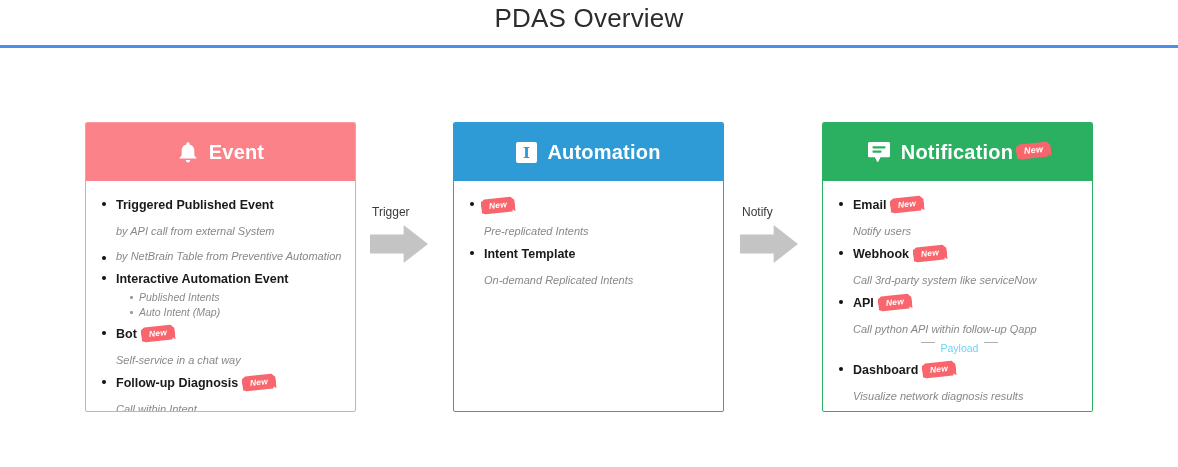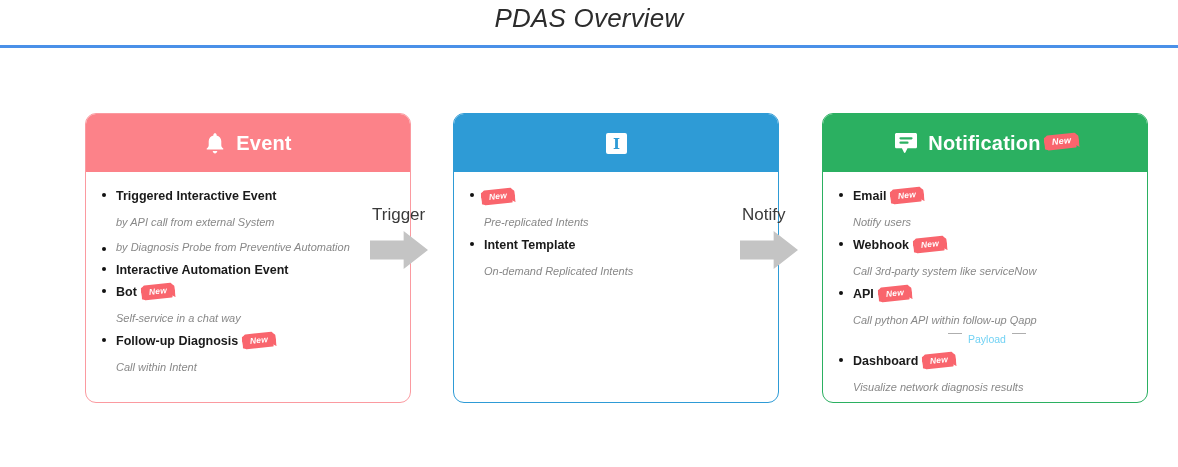--- a/index.html
+++ b/index.html
@@ -16,34 +16,33 @@
 
   
   .page-title {
     position: absolute;
     top: 3px; left: 0; width: 1178px;
     text-align: center;
     font-size: 26px;
     font-weight: 400;
     color: #2c2c2c;
     letter-spacing: 0.2px;
-    font-style: italic;
   }
   .title-rule {
     position: absolute;
     top: 45px; left: 0; width: 1178px; height: 3px;
     background: #4a90e8;
   }
 
   
   .panel {
     position: absolute;
-    top: 113px;
-    width: 326px;
-    border-radius: 11px;
+    top: 122px;
+    width: 271px;
+    border-radius: 2px;
     background: #ffffff;
     overflow: hidden;
   }
   .panel.event       { left: 85px;  border: 1px solid #fb9aa0; }
   .panel.automation  { left: 453px; border: 1px solid #2e9bd6; }
   .panel.notification{ left: 822px; border: 1px solid #2bb061; height: 290px; }
   .panel.event       { height: 290px; }
   .panel.automation  { height: 290px; }
 
   .panel-header {
@@ -172,21 +171,21 @@
     color: #72d2f4;
     font-style: normal;
   }
 
   
   .arrow-group { position: absolute; }
   .arrow-group.trigger { left: 370px; top: 205px; }
   .arrow-group.notify  { left: 740px; top: 205px; }
 
   .arrow-label {
-    font-size: 17px;
+    font-size: 12px;
     color: #3a3a3a;
     text-align: left;
     margin-bottom: 6px;
     padding-left: 2px;
   }
   .arrow-shape {
     width: 58px; height: 38px;
     background: #c4c4c4;
     clip-path: polygon(0 25%, 58% 25%, 58% 0, 100% 50%, 58% 100%, 58% 75%, 0 75%);
   }
@@ -206,45 +205,49 @@
             <svg width="22" height="24" viewBox="0 0 22 24">
               <path fill="#ffffff" d="M11 2.2c-.9 0-1.6.7-1.6 1.6v.6C6.6 5 4.7 7.4 4.7 10.3v3.6c0 1.2-.5 2.3-1.4 3.1l-.5.5c-.4.4-.1 1.1.5 1.1h15.4c.6 0 .9-.7.5-1.1l-.5-.5c-.9-.8-1.4-1.9-1.4-3.1v-3.6c0-2.9-1.9-5.3-4.7-5.9v-.6c0-.9-.7-1.6-1.6-1.6z"></path>
               <path fill="#ffffff" d="M8.7 20.1c.2 1.4 1.2 2.3 2.3 2.3s2.1-.9 2.3-2.3z"></path>
             </svg>
           </span>
           <span class="panel-title">Event</span>
         </div>
         <div class="panel-body">
           <ul class="items">
             <li><div class="item-title">
-                <span>Triggered Interactive Event</span>
+                <span>Triggered Published Event</span>
               </div><div class="item-desc">by API call from external System</div></li>
-            <li><div class="item-desc">by Diagnosis Probe from Preventive Automation</div></li>
+            <li><div class="item-desc">by NetBrain Table from Preventive Automation</div></li>
             <li><div class="item-title">
                 <span>Interactive Automation Event</span>
-              </div></li>
+              </div><ul class="subitems">
+                <li>Published Intents</li>
+                <li>Auto Intent (Map)</li>
+              </ul></li>
             <li><div class="item-title">
                 <span>Bot</span>
                 <span class="new-badge">New</span>
               </div><div class="item-desc">Self-service in a chat way</div></li>
             <li><div class="item-title">
                 <span>Follow-up Diagnosis</span>
                 <span class="new-badge">New</span>
               </div><div class="item-desc">Call within Intent</div></li>
           </ul>
         </div>
       </div>
       <div class="panel automation">
         <div class="panel-header">
           <span class="hdr-icon">
             <svg width="21" height="21" viewBox="0 0 21 21">
               <rect x="0" y="0" width="21" height="21" rx="2" fill="#ffffff"></rect>
               <text x="10.5" y="16" text-anchor="middle" font-family="DejaVu Serif, serif" font-size="15" font-weight="bold" fill="#2e9bd6">I</text>
             </svg>
           </span>
+          <span class="panel-title">Automation</span>
         </div>
         <div class="panel-body">
           <ul class="items">
             <li><div class="item-title">
                 <span class="new-badge">New</span>
               </div><div class="item-desc">Pre-replicated Intents</div></li>
             <li><div class="item-title">
                 <span>Intent Template</span>
               </div><div class="item-desc">On-demand Replicated Intents</div></li>
           </ul>

